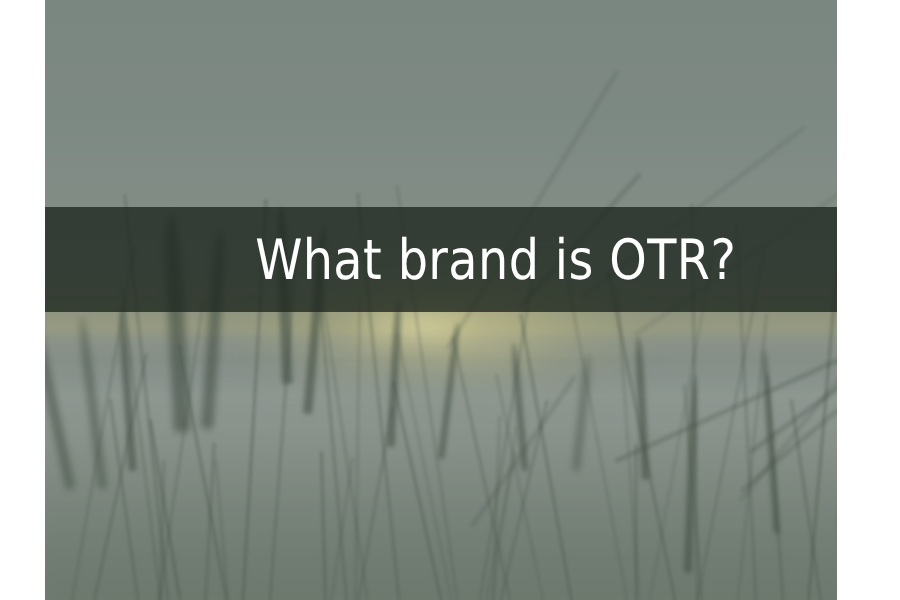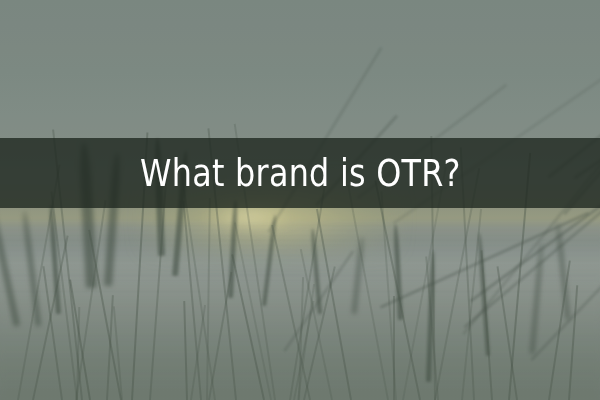--- a/index.html
+++ b/index.html
@@ -7,24 +7,25 @@
     margin: 0;
     padding: 0;
     background: #ffffff;
   }
   body {
     font-family: "Liberation Sans", sans-serif;
   }
 
   #stage {
     position: relative;
-    width: 600px;
+    width: 528px;
     height: 400px;
     overflow: hidden;
     background: #701a75;
+    margin-left: 30px;
   }
 
   
   .photo {
     position: absolute;
     inset: 0;
     overflow: hidden;
   }
 
   

